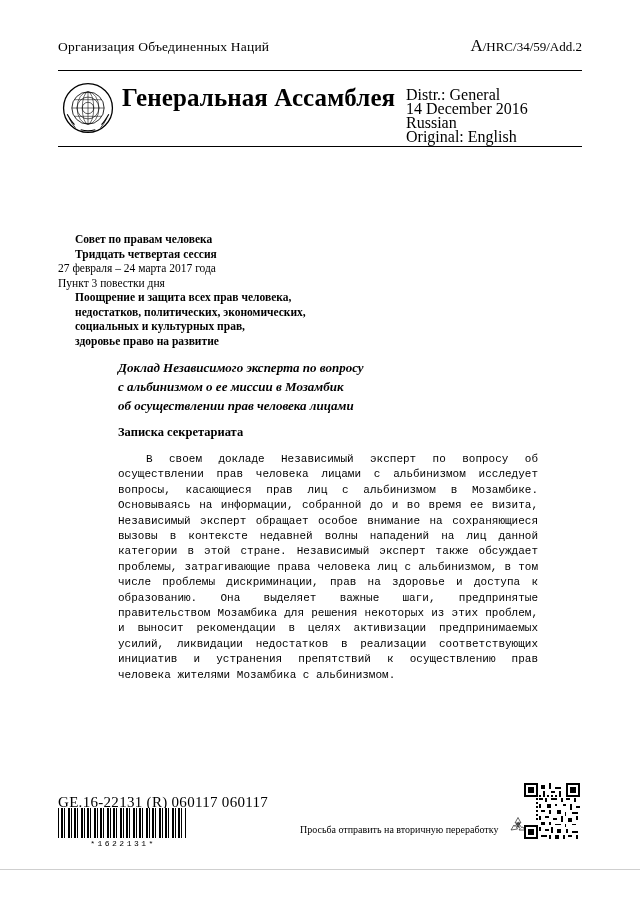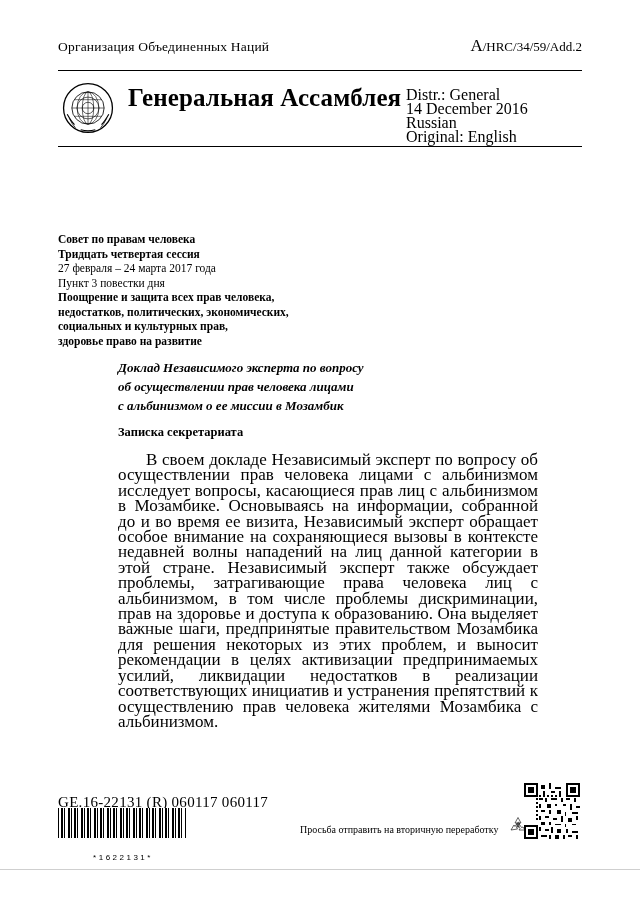--- a/index.html
+++ b/index.html
@@ -61,21 +61,21 @@
   }
   .un-emblem {
     position: absolute;
     left: 4px;
     top: 4px;
     width: 52px;
     height: 52px;
   }
   .ga-title {
     position: absolute;
-    left: 70px;
+    left: 64px;
     top: 6px;
     font-size: 25px;
     font-weight: bold;
     letter-spacing: 0.1px;
   }
   .distr-block {
     position: absolute;
     left: 348px;
     top: 10px;
     font-size: 16px;
@@ -94,20 +94,21 @@
   .council {
     position: absolute;
     left: 58px;
     top: 232px;
     width: 420px;
     font-size: 11.5px;
     line-height: 14.5px;
   }
   .council .b {
     font-weight: bold;
+    margin-left: 17px;
   }
   .council .line {
     white-space: nowrap;
   }
 
   
   .doc-title {
     position: absolute;
     left: 118px;
     top: 358px;
@@ -124,24 +125,25 @@
     font-size: 12.5px;
     font-weight: bold;
   }
 
   
   .abstract {
     position: absolute;
     left: 118px;
     top: 452px;
     width: 420px;
-    font-size: 17px;
+    font-size: 11px;
     line-height: 15.4px;
     text-align: justify;
     text-indent: 28px;
+    font-family: Liberation Mono, monospace;
   }
 
   
   .gecode {
     position: absolute;
     left: 58px;
     top: 794px;
     font-size: 15px;
     letter-spacing: 0.3px;
   }
@@ -155,25 +157,25 @@
     height: 30px;
     width: 128px;
     background:
       repeating-linear-gradient(to right,
         #000 0px, #000 1px, #fff 1px, #fff 3px,
         #000 3px, #000 5px, #fff 5px, #fff 6px,
         #000 6px, #000 7px, #fff 7px, #fff 10px,
         #000 10px, #000 12px, #fff 12px, #fff 13px);
   }
   .barcode-num {
-    font-family: Liberation Sans, sans-serif;
+    font-family: Liberation Mono, monospace;
     font-size: 8px;
     letter-spacing: 2.5px;
     text-align: center;
-    margin-top: 15px;
+    margin-top: 1px;
   }
   .recycle-text {
     position: absolute;
     left: 300px;
     top: 824px;
     font-size: 10px;
   }
   .recycle-icon {
     position: absolute;
     left: 508px;
@@ -245,22 +247,22 @@
     <div class="line">27 февраля – 24 марта 2017 года</div>
     <div class="line">Пункт 3 повестки дня</div>
     <div class="line b">Поощрение и защита всех прав человека,</div>
     <div class="line b">недостатков, политических, экономических,</div>
     <div class="line b">социальных и культурных прав,</div>
     <div class="line b">здоровье право на развитие</div>
   </div>
 
   <div class="doc-title">
     <div>Доклад Независимого эксперта по вопросу</div>
+    <div>с альбинизмом о ее миссии в Мозамбик</div>
     <div>об осуществлении прав человека лицами</div>
-    <div>с альбинизмом о ее миссии в Мозамбик</div>
   </div>
   <div class="note-sec">Записка секретариата</div>
 
   <div class="abstract">В своем докладе Независимый эксперт по вопросу об осуществлении прав человека лицами с альбинизмом исследует вопросы, касающиеся прав лиц с альбинизмом в Мозамбике. Основываясь на информации, собранной до и во время ее визита, Независимый эксперт обращает особое внимание на сохраняющиеся вызовы в контексте недавней волны нападений на лиц данной категории в этой стране. Независимый эксперт также обсуждает проблемы, затрагивающие права человека лиц с альбинизмом, в том числе проблемы дискриминации, прав на здоровье и доступа к образованию. Она выделяет важные шаги, предпринятые правительством Мозамбика для решения некоторых из этих проблем, и выносит рекомендации в целях активизации предпринимаемых усилий, ликвидации недостатков в реализации соответствующих инициатив и устранения препятствий к осуществлению прав человека жителями Мозамбика с альбинизмом.</div>
 
   <div class="gecode">GE.16-22131 (R)  060117  060117</div>
   <div class="barcode-wrap">
     <div class="barcode"></div>
     <div class="barcode-num">*1622131*</div>
   </div>

